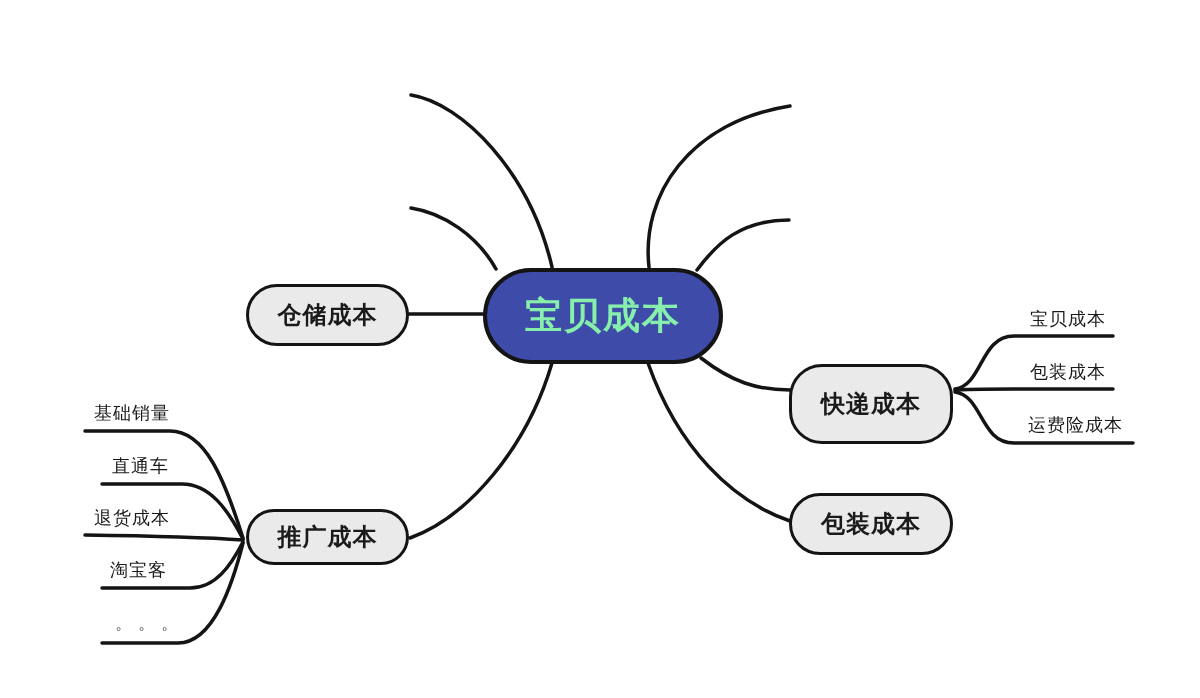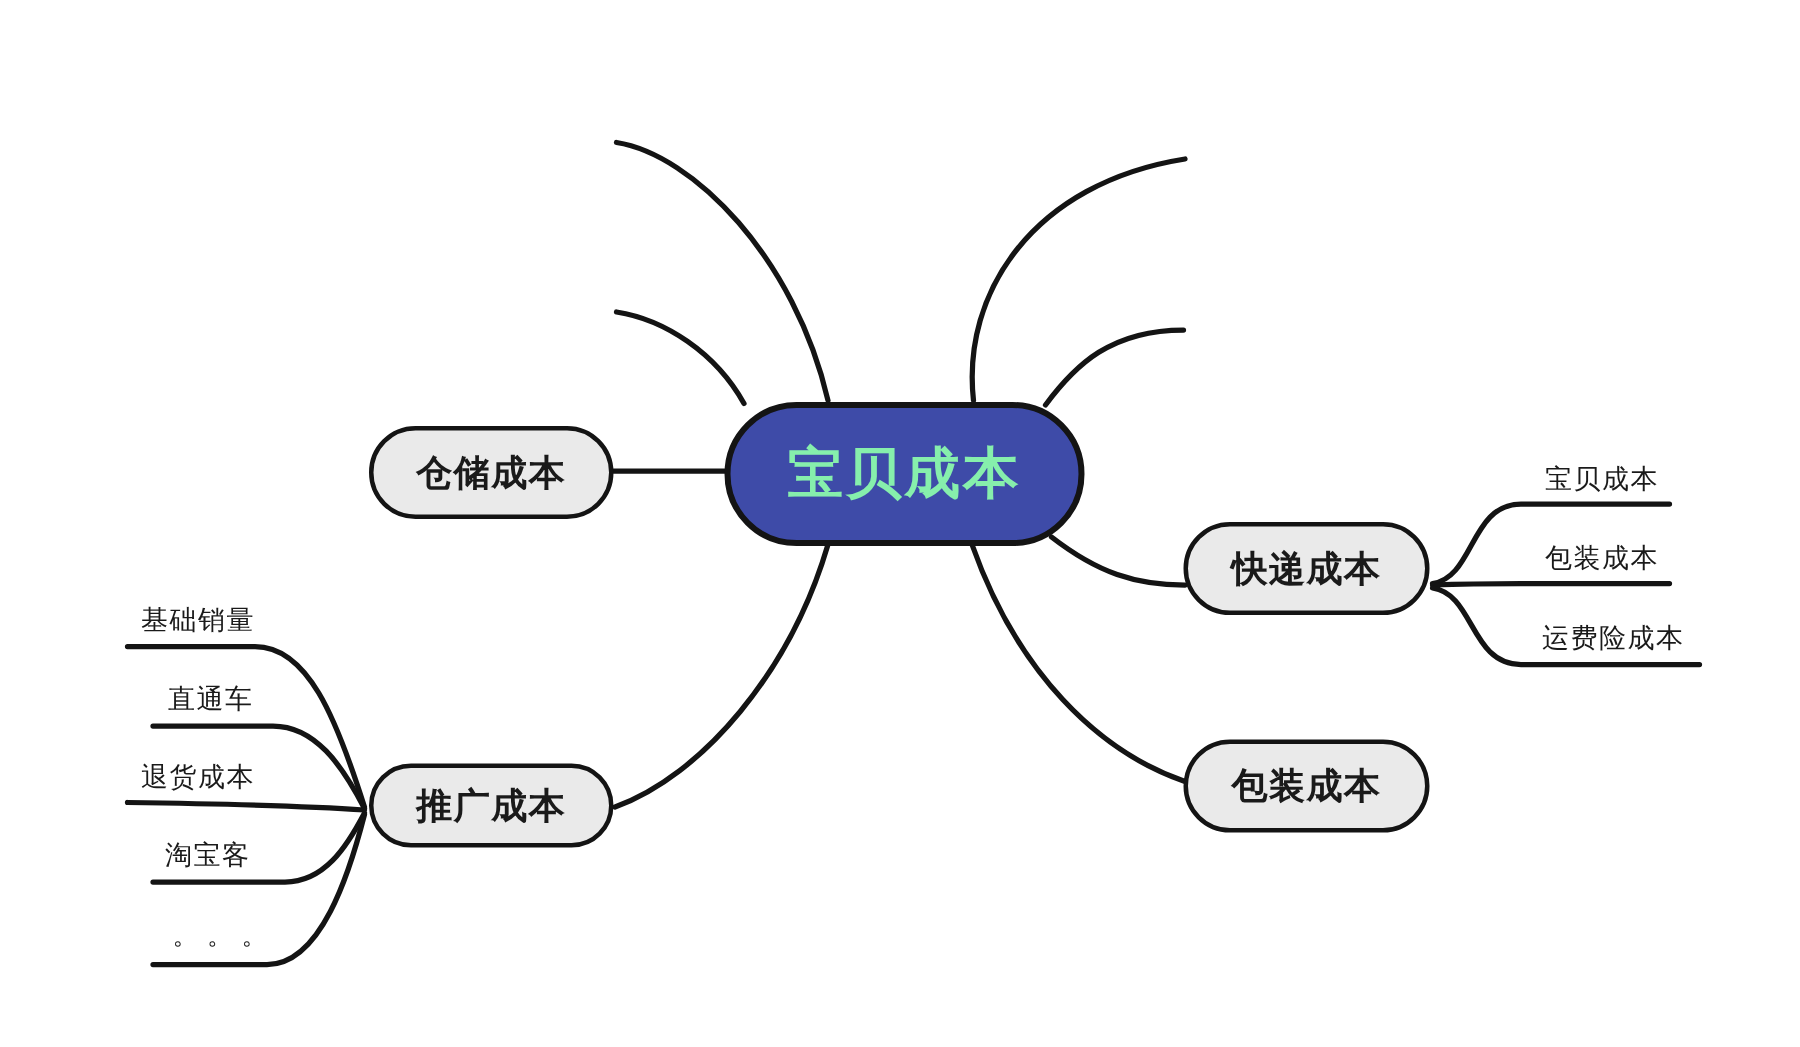--- a/index.html
+++ b/index.html
@@ -72,21 +72,21 @@
     <path d="M955,389 C983,385 980,336 1014,336 L1113,336"></path>
     <path d="M955,390 C980,389 992,389 1014,389 L1113,389"></path>
     <path d="M955,392 C983,396 980,443 1014,443 L1133,443"></path>
   </svg>
 
   <div class="node center" style="left:483px;top:268px;width:240px;height:96px;">宝贝成本</div>
 
   <div class="node" style="left:246px;top:284px;width:163px;height:62px;">仓储成本</div>
   <div class="node" style="left:246px;top:509px;width:163px;height:56px;">推广成本</div>
 
-  <div class="node" style="left:789px;top:348px;width:164px;height:62px;">快递成本</div>
+  <div class="node" style="left:789px;top:364px;width:164px;height:80px;">快递成本</div>
   <div class="node" style="left:789px;top:493px;width:164px;height:62px;">包装成本</div>
 
   <span class="leaf" style="left:94px;top:401px;">基础销量</span>
   <span class="leaf" style="left:112px;top:454px;text-align:center;">直通车</span>
   <span class="leaf" style="left:94px;top:506px;">退货成本</span>
   <span class="leaf" style="left:110px;top:558px;text-align:right;">淘宝客</span>
   <span class="leaf dots" style="left:115px;top:612px;">。。。</span>
 
   <span class="leaf" style="left:1030px;top:307px;">宝贝成本</span>
   <span class="leaf" style="left:1030px;top:360px;">包装成本</span>

